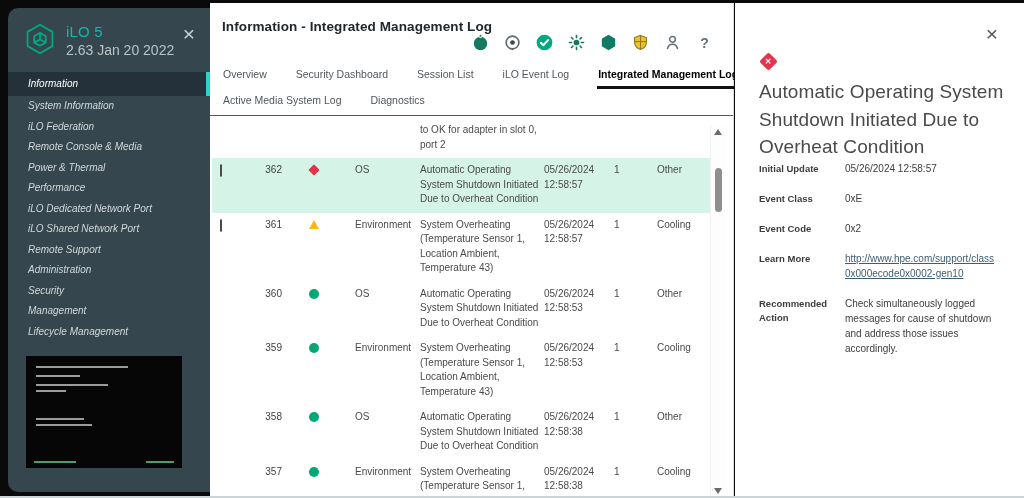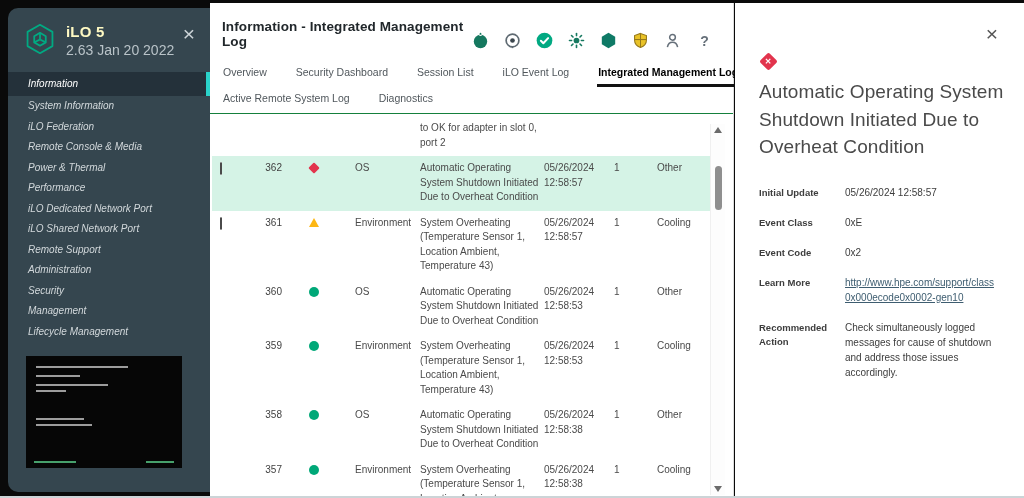--- a/index.html
+++ b/index.html
@@ -8,39 +8,39 @@
   .stage { position:relative; width:1024px; height:498px; background:#0a0a0a; }
   .stage::after { content:""; position:absolute; left:0; right:0; bottom:0; height:2px;
                   background:#ccd4d7; }
 
   
   .sidebar { position:absolute; left:8px; top:8px; width:202px; height:484px;
              background:#35464F; border-radius:10px 0 0 10px; overflow:hidden; }
   .sb-head { position:relative; padding:15px 14px 10px 16px; display:flex; gap:10px; }
   .sb-logo { width:32px; height:32px; flex:0 0 32px; }
   .sb-titles { line-height:1.15; }
-  .sb-app { color:#fef9c3; font-size:15px; font-weight:bold; letter-spacing:.2px; }
+  .sb-app { color:#14b8a6; font-size:15px; font-weight:normal; letter-spacing:.2px; }
   .sb-ver { color:#b9c3c8; font-size:14px; margin-top:2px; }
   .sb-close { position:absolute; right:15px; top:18px; color:#cdd4d8; font-size:21px;
               line-height:16px; cursor:pointer; font-weight:300; }
   .sb-nav { margin-top:4px; }
   .sb-item { position:relative; color:#d2d8db; font-size:10px; padding:4.5px 8px 4.5px 20px;
              cursor:pointer; line-height:11.5px;font-style:italic; }
   .sb-item.active { background:#24313A; color:#ffffff; padding-top:6px; padding-bottom:6px; }
   .sb-item.active::after { content:""; position:absolute; right:0; top:0; bottom:0;
                            width:4px; background:#2AD2C9; }
   .console { position:absolute; left:18px; top:348px; width:156px; height:112px;
              background:#060606; cursor:pointer; }
   .cline { position:absolute; height:1.5px; background:#cfcfcf; opacity:.75; }
   .cgreen { position:absolute; height:2px; background:#57c785; opacity:.8; }
 
   
   .main { position:absolute; left:210px; top:3px; width:524px; height:495px;
           background:#ffffff; border-right:1px solid #dcdcdc; }
-  .hdr { position:relative; padding:16px 14px 0 12px; display:flex; align-items:flex-end; }
+  .hdr { position:relative; padding:16px 14px 0 12px; display:flex; align-items:flex-start;flex-direction:column; }
   .hdr h1 { font-size:13.5px; font-weight:bold; color:#21272b; letter-spacing:.1px; }
   .hdr-icons { margin-left:auto; display:flex; align-items:center; gap:15px; padding-right:6px; }
   .hicon { width:17px; height:17px; display:inline-flex; align-items:center;
            justify-content:center; cursor:pointer; }
   .hicon svg { width:100%; height:100%; }
   .help-q { font-size:14px; color:#66707a; font-weight:bold; }
 
   .tabs { padding:12px 12px 0 12px; border-bottom:1px solid #15803d; }
   .tab-row { display:flex; gap:27px; margin-bottom:0; }
   .tab { font-size:10.5px; color:#50575c; padding:5px 1px 9px 1px; cursor:pointer;
@@ -81,21 +81,21 @@
             background:#ffffff; padding:24px 26px 0 24px; }
   .d-close { position:absolute; right:26px; top:22px; font-size:21px; color:#555;
              line-height:18px; cursor:pointer; font-weight:300; }
   .d-sev { width:13px; height:13px; background:#E2344D; transform:rotate(45deg);
            border-radius:2px; margin:28px 0 10px 3px; display:flex; align-items:center;
            justify-content:center; }
   .d-sev span { transform:rotate(-45deg); color:#fff; font-size:8px; font-weight:bold;
                 line-height:8px; }
   .d-title { font-size:19px; font-weight:400; color:#4a4a4a; line-height:27.5px;
              width:264px; letter-spacing:.1px; }
-  .d-fields { margin-top:24px; display:flex; flex-direction:column; gap:15px; }
+  .d-fields { display:flex; flex-direction:column; gap:15px; }
   .d-field { display:flex; gap:14px; }
   .d-label { flex:0 0 72px; font-size:9.5px; font-weight:bold; color:#3d3d3d;
              line-height:14px; padding-top:1px; }
   .d-value { font-size:10px; color:#3d3d3d; line-height:15px; width:186px; }
   .d-value a { color:#3e5d70; text-decoration:underline; word-break:break-all; }
 </style>
 </head>
 <body>
 
 <div class="stage">
@@ -209,21 +209,21 @@
     <div class="tabs" id="tabs">
         <div class="tab-row">
           <div class="tab">Overview</div>
           <div class="tab">Security Dashboard</div>
           <div class="tab">Session List</div>
           <div class="tab">iLO Event Log</div>
           <div class="tab active">Integrated Management Log</div>
           <div class="tab">Security Log</div>
         </div>
         <div class="tab-row">
-          <div class="tab">Active Remote System Log</div>
+          <div class="tab">Active Media System Log</div>
           <div class="tab">Diagnostics</div>
         </div>
       </div>
     <div class="table-wrap">
       <div id="tbl">
           <div class="trow">
             <div></div>
             <div></div>
             <div></div>
             <div></div>

